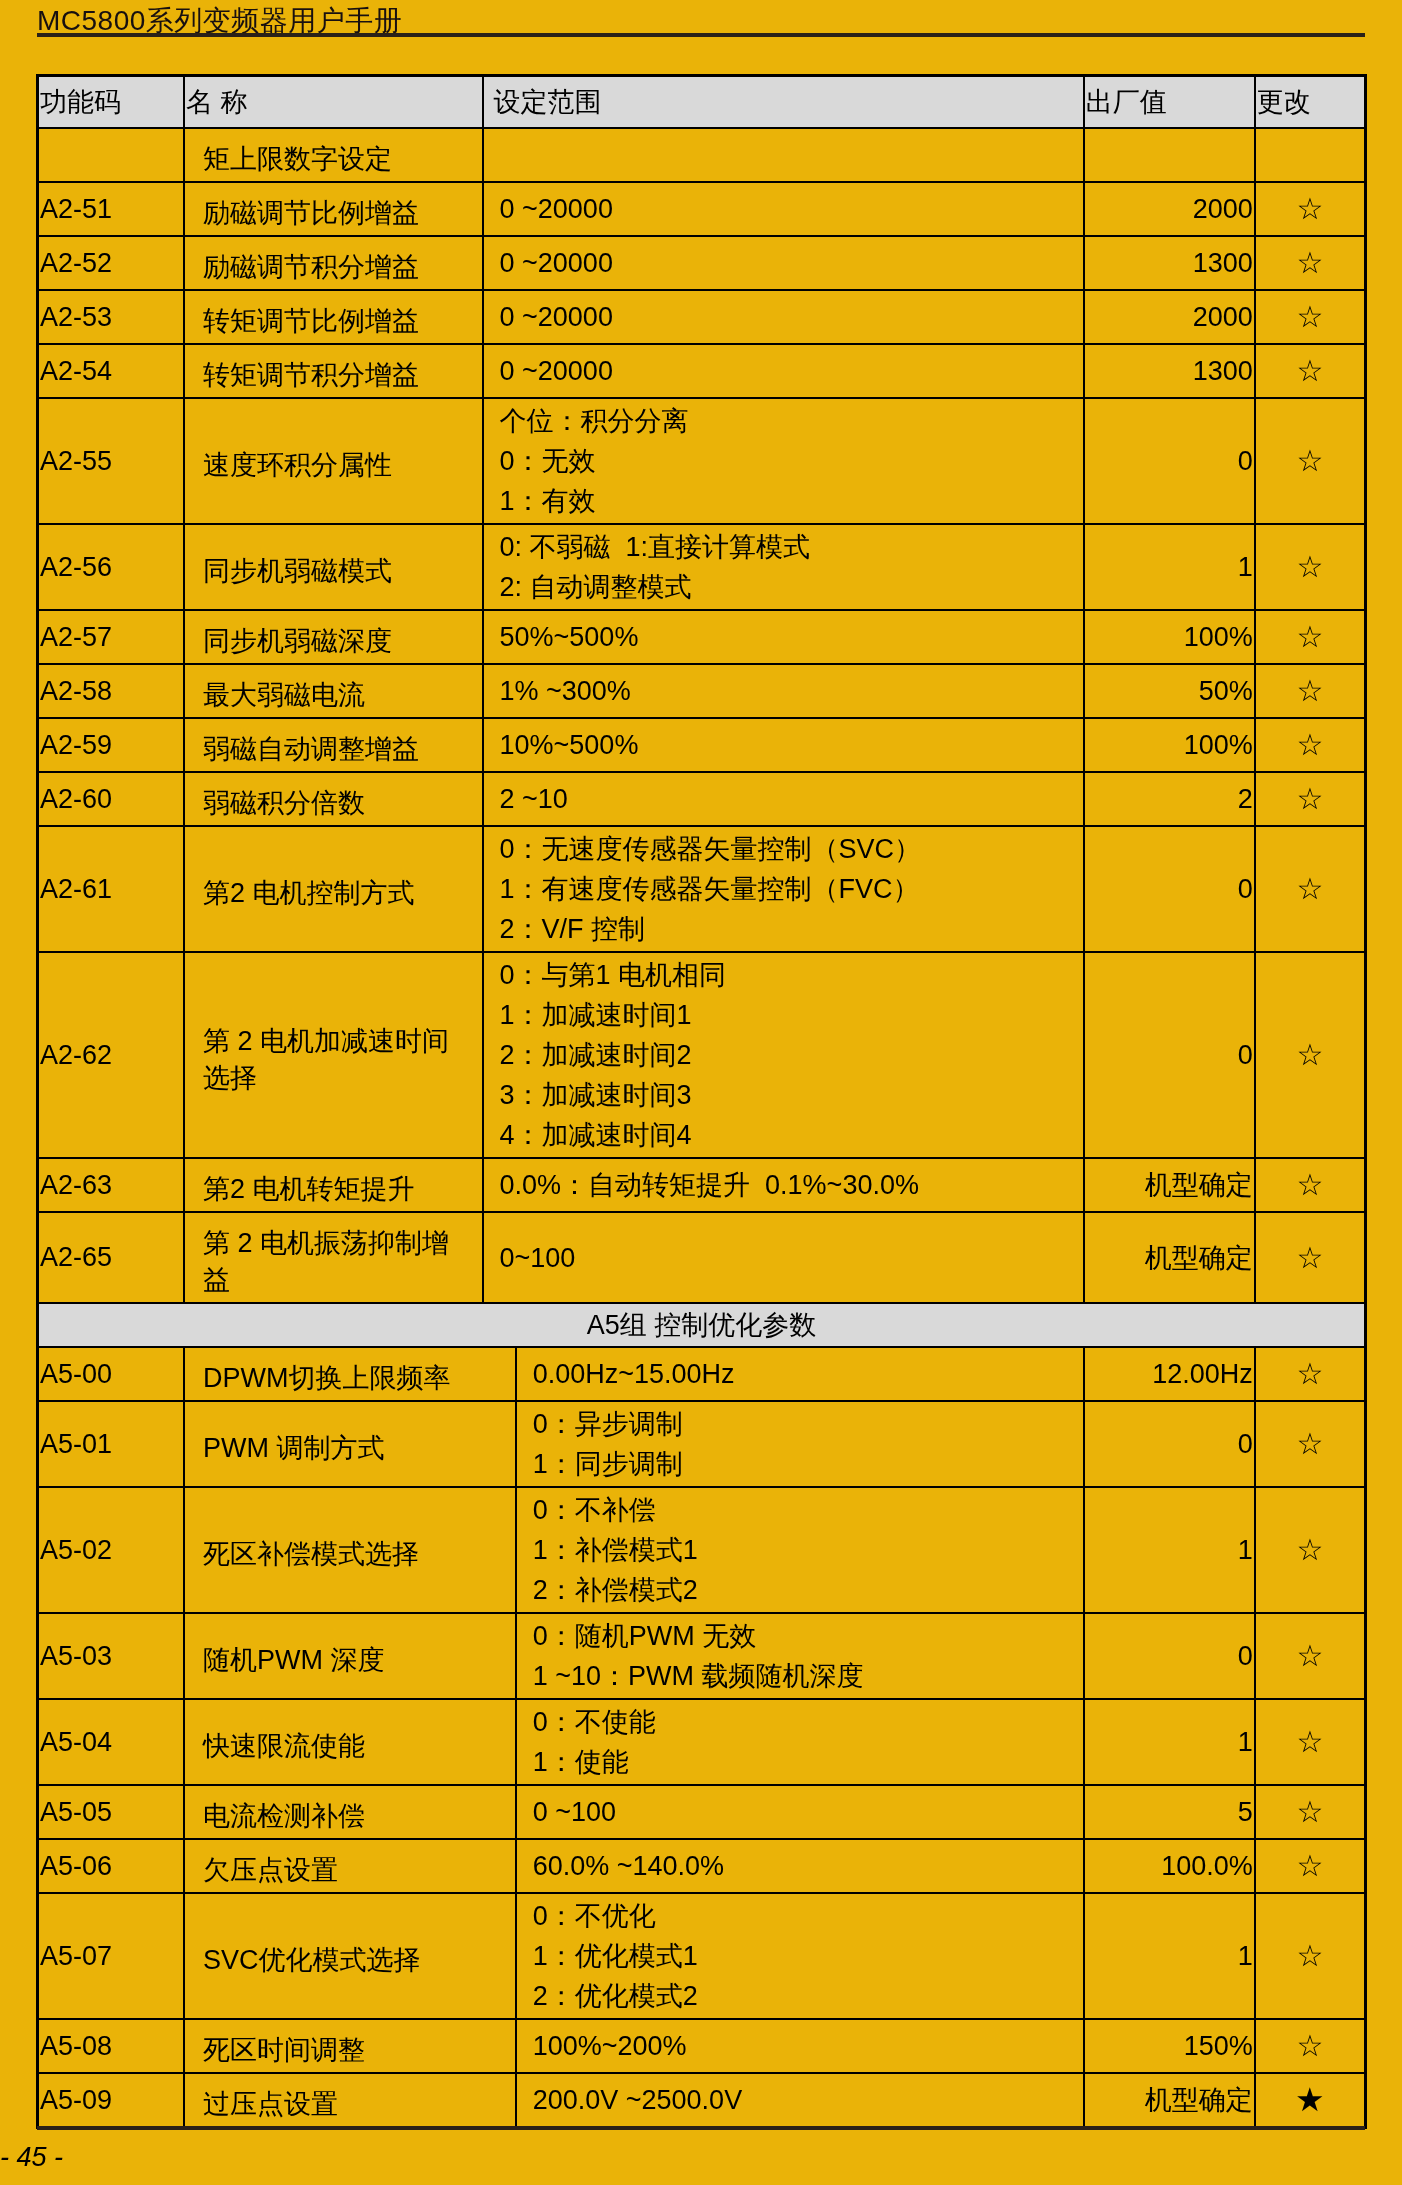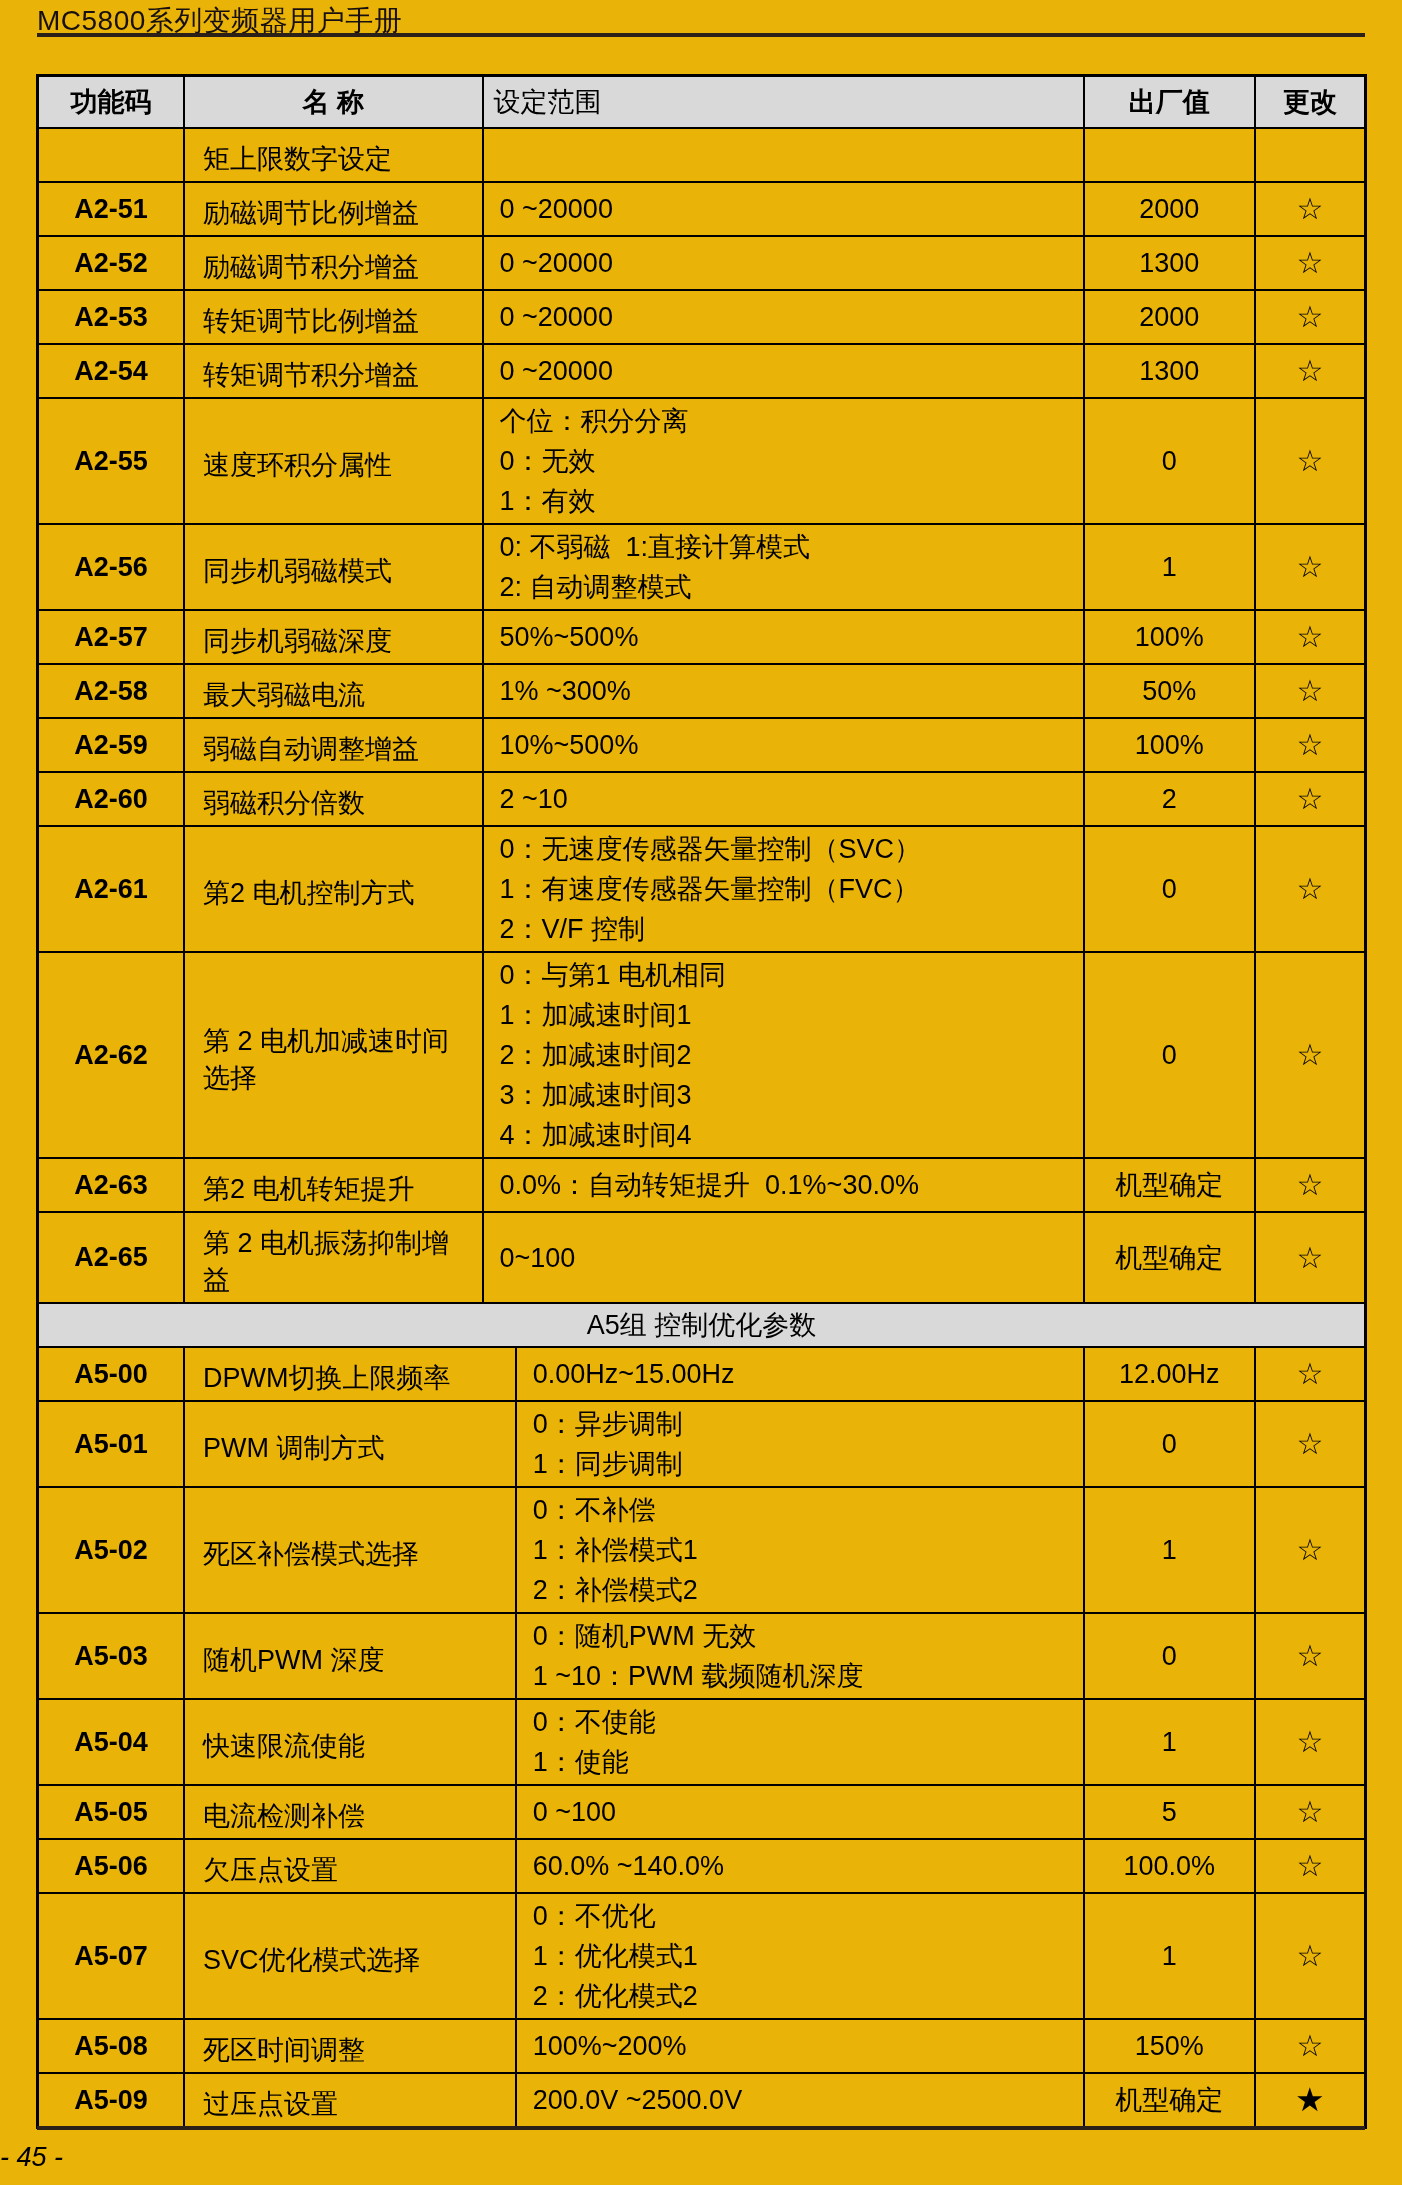--- a/index.html
+++ b/index.html
@@ -9,25 +9,25 @@
     margin:0 auto;overflow:hidden;
   }
   .doc-title{position:absolute;left:37px;top:2px;font-size:28px;letter-spacing:0.5px;color:#181010;}
   .title-rule{position:absolute;left:37px;width:1328px;top:33px;height:4px;background:#2b2118;}
   .table-wrap{position:absolute;left:36px;top:74px;width:1329px;border:1px solid #000;}
   table.tbl{width:100%;border-collapse:collapse;table-layout:fixed;font-size:27px;}
   table.tbl td{border:2px solid #000;vertical-align:middle;overflow:hidden;}
   table.tbl-a5{margin-top:-2px;}
   tr.hdr-row td{background:#d9d9d9;height:48px;}
   tr.section-row td{background:#d9d9d9;text-align:center;height:40px;font-size:27px;}
-  .cell-code{text-align:center;font-weight:bold;}
+  .cell-code{}
   .cell-name{padding:12px 8px 3px 18px;line-height:37px;}
   .cell-range{padding:2px 8px 2px 16px;}
   .range-line{line-height:40px;white-space:pre-wrap;}
-  .cell-default{text-align:center;}
+  .cell-default{text-align:right;}
   .cell-change{text-align:center;}
   .star{font-size:30px;line-height:40px;}
   .star-filled{font-size:33px;}
   .hdr-range{text-align:left;padding-left:10px;}
   .footer-rule{position:absolute;left:37px;width:1328px;top:2126px;height:4px;background:#2b2118;}
   .page-number{position:absolute;left:0;top:2142px;width:100%;text-align:left;font-size:27px;font-style:italic;}
 </style>
 </head>
 <body>
 

